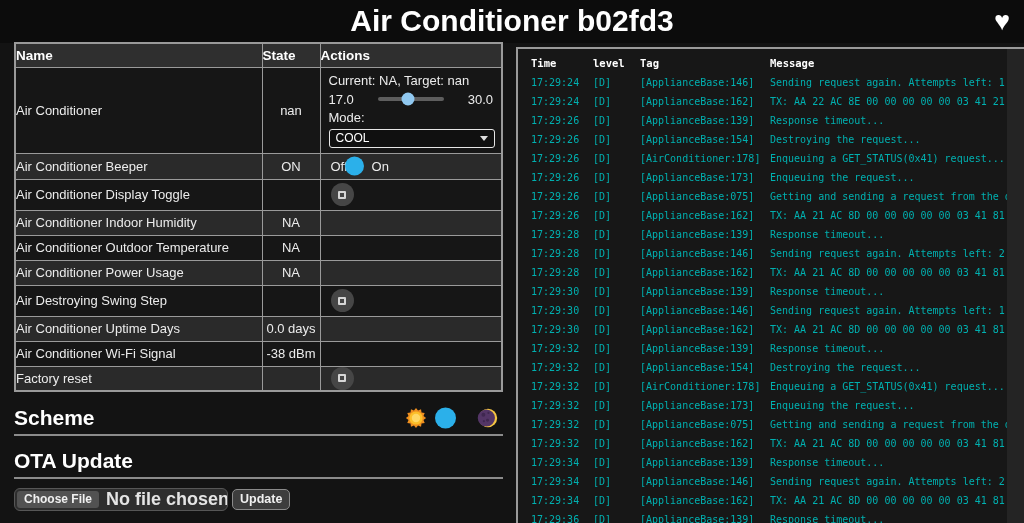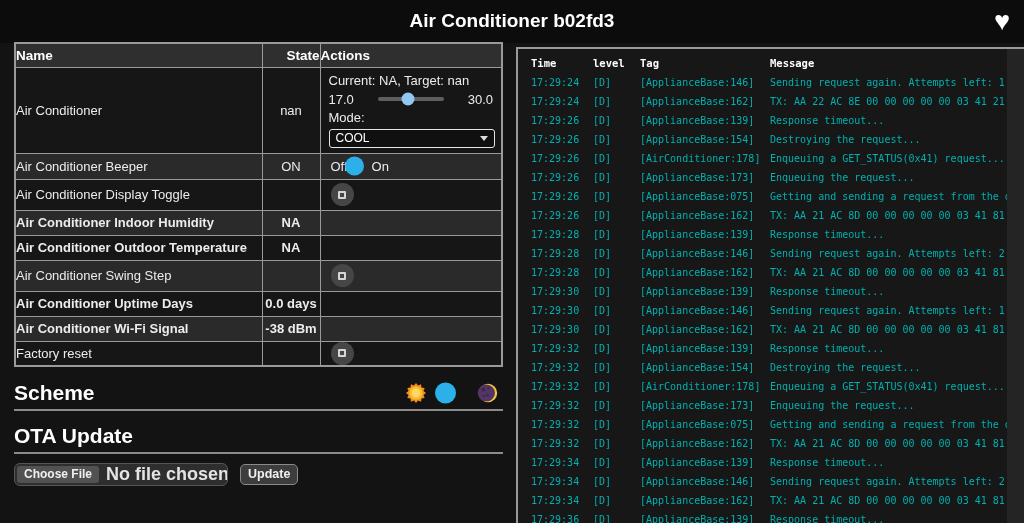--- a/index.html
+++ b/index.html
@@ -8,35 +8,35 @@
     width:1024px; height:523px;
     background:#131313;
     color:#ececec;
     font-family:"Liberation Sans", sans-serif;
     overflow:hidden;
     position:relative;
   }
 
   
   .app-header { position:absolute; top:0; left:0; right:0; height:43px; background:#0c0c0c; }
-  .app-header h1 { margin:0; text-align:center; line-height:42px; font-size:19px; font-weight:bold; color:#ffffff; }
+  .app-header h1 { margin:0; text-align:center; line-height:42px; font-size:30px; font-weight:bold; color:#ffffff; }
   .heart { position:absolute; right:14px; top:0; line-height:42px; font-size:27px; color:#ffffff; }
 
   
   .left-col { position:absolute; left:14px; top:42px; width:489px; }
 
   table.entities { width:100%; border-collapse:collapse; border:2px solid #9a9a9a; font-size:13px; table-layout:fixed; }
   table.entities th, table.entities td { border:1px solid #9a9a9a; padding:0; overflow:hidden; }
   thead th { background:#2f2f2f; height:24px; font-size:13.5px; color:#fff; font-weight:bold; text-align:left; padding-left:8px; }
-  th.col-state { width:58px; text-align:right; padding-left:0; }
+  th.col-state { width:58px; text-align:left; padding-left:0; }
   th.col-actions { width:182px; }
   tbody tr:nth-child(odd)  { background:#161616; }
   tbody tr:nth-child(even) { background:#2a2a2a; }
   tr.r-climate { height:77px; }
-  tr.r-std     { height:25px;font-weight:bold; }
+  tr.r-std     { height:25px; }
   tr.r-beeper  { height:26px; }
   tr.r-btn     { height:31px;margin-left:9px; }
   tr.r-factory { height:17px; }
   td.name  { padding-left:8px; }
   td.state { text-align:center; }
   td.actions { padding:0; }
 
   .climate-cell { padding:4px 8px 5px 8px; line-height:17px; font-size:13px; }
   .slider-line { display:flex; align-items:center; justify-content:center; gap:24px; margin:2px 0 1px 0; }
   .slider-track { position:relative; width:92px; height:4px; background:#5e5e5e; border-radius:3px; }
@@ -61,21 +61,21 @@
                 border:none; padding:0; cursor:pointer; }
   .circle-btn .sq { width:8px; height:8px; border:2px solid #d6d6d6; border-radius:1px; background:transparent; }
 
   
   .section { margin-top:14px; }
   .section-head { display:flex; align-items:center; justify-content:space-between; height:25px; }
   .section-head h2 { margin:0; font-size:21px; font-weight:bold; color:#fff; }
   .rule { border:none; border-top:2px solid #8b8b8b; margin:3px 0 0 0; }
   .scheme-icons { display:flex; align-items:center; gap:25px; padding-right:4px; }
 
-  .file-row { margin-top:9px; display:flex; align-items:center; gap:12px; }
+  .file-row { margin-top:9px; display:flex; align-items:center; gap:4px; }
   .file-input { display:flex; align-items:center; width:214px; height:23px; background:#2e2e2e;
                 border:1px solid #565656; border-radius:6px; overflow:hidden; }
   .choose-btn { background:#525252; height:17px; margin:0 0 0 2px; padding:0 7px; border-radius:3px;
                 font-size:12px; font-weight:bold; color:#f0f0f0; display:flex; align-items:center; white-space:nowrap; }
   .no-file { font-size:18px; font-weight:bold; color:#e4e4e4; padding-left:7px; white-space:nowrap; }
   .update-btn { height:21px; padding:0 7px; background:#3d3d3d; border:1px solid #8a8a8a; border-radius:5px;
                 color:#f0f0f0; font-size:12.5px; font-weight:bold; display:flex; align-items:center; cursor:pointer; }
 
   
   .log-panel { position:absolute; left:516px; top:47px; right:0; bottom:0; background:#171717;
@@ -151,22 +151,27 @@
       <tr class="r-std">
         <td class="name">Air Conditioner Indoor Humidity</td>
         <td class="state">NA</td>
         <td class="actions"></td>
       </tr>
       <tr class="r-std">
         <td class="name">Air Conditioner Outdoor Temperature</td>
         <td class="state">NA</td>
         <td class="actions"></td>
       </tr>
+      <tr class="r-std">
+        <td class="name">Air Conditioner Power Usage</td>
+        <td class="state">NA</td>
+        <td class="actions"></td>
+      </tr>
       <tr class="r-btn">
-        <td class="name">Air Conditioner Swing Step</td>
+        <td class="name">Air Destroying Swing Step</td>
         <td class="state"></td>
         <td class="actions">
           <button class="circle-btn">
               <span class="sq"></span>
             </button>
         </td>
       </tr>
       <tr class="r-std">
         <td class="name">Air Conditioner Uptime Days</td>
         <td class="state">0.0 days</td>

